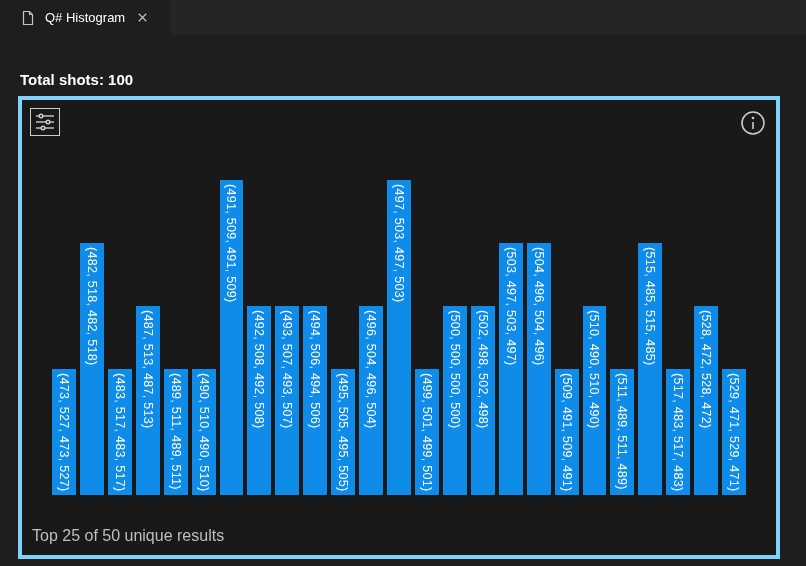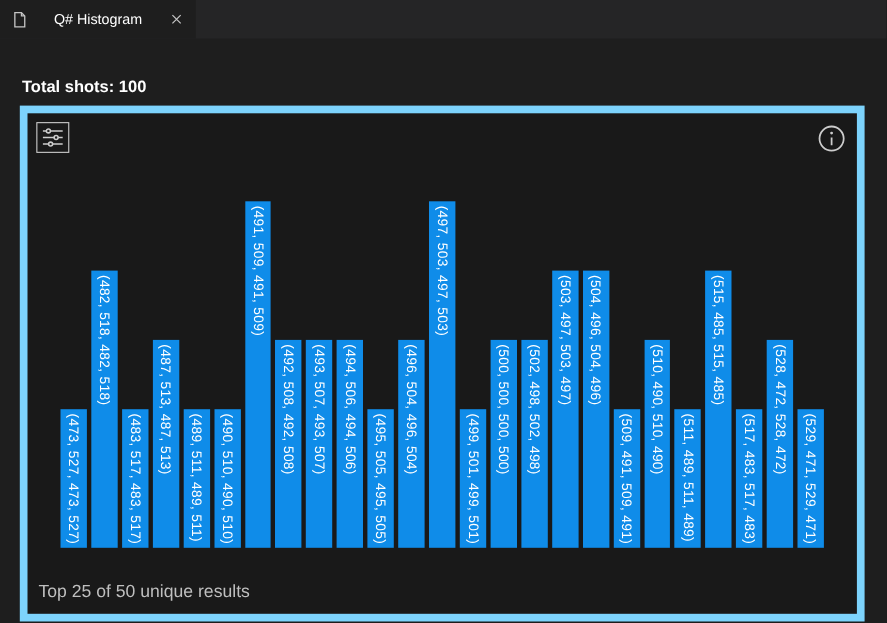--- a/index.html
+++ b/index.html
@@ -1,23 +1,23 @@
 <!DOCTYPE html>
 <html><head>
 <meta charset="utf-8">
 <style>
   html,body{margin:0;padding:0;width:806px;height:566px;background:#1e1e1e;font-family:"Segoe UI",Arial,sans-serif;color:#ccc;overflow:hidden}
   .tabbar{height:35px;background:#252526;display:flex;align-items:stretch}
-  .tab{background:#1e1e1e;display:flex;align-items:center;padding:0 10px;font-size:13px;color:#fff;gap:23px}
+  .tab{background:#1e1e1e;display:flex;align-items:center;padding:0 20px;font-size:13px;color:#fff;gap:9px}
   .tab-icon svg{width:16px;height:16px;display:block}
   .tab-close{width:16px;height:16px;display:flex;align-items:center;justify-content:center;border-radius:3px;cursor:pointer}
   .tab-close svg{width:15px;height:15px}
   .content{padding:14px 18px 18px 18px}
   .total{font-weight:600;font-size:15px;color:#fff;margin:22px 0 8px 2px}
-  .panel{border:7px solid #7dd3fc;width:754px;height:455px;position:relative;background:rgba(0,0,0,.15)}
+  .panel{border:4px solid #7dd3fc;width:754px;height:455px;position:relative;background:rgba(0,0,0,.15)}
   .settings-btn{position:absolute;top:8px;left:8px;width:28px;height:26px;border:1px solid #ccc;display:flex;align-items:center;justify-content:center;cursor:pointer}
   .settings-btn svg{width:20px;height:18px}
   .info-btn{position:absolute;top:10px;right:10px;width:26px;height:26px;cursor:pointer}
   .info-btn svg{width:26px;height:26px}
   .chart-area{position:absolute;left:30px;right:30px;top:80px;bottom:60px;display:flex;align-items:flex-end;gap:4px;justify-content:space-between}
   .col{flex:1;display:flex;flex-direction:column;align-items:center;min-width:0;position:relative}
   .bar{width:100%;background:#0f8ce9}
   .barlabel{position:absolute;top:4px;left:50%;transform:translateX(-50%);writing-mode:vertical-rl;font-size:12.5px;color:#fff;white-space:nowrap;font-family:"Segoe UI",Arial,sans-serif;letter-spacing:.3px}
   .caption{position:absolute;left:10px;bottom:10px;font-size:16px;color:#bfbfbf}
 </style>

